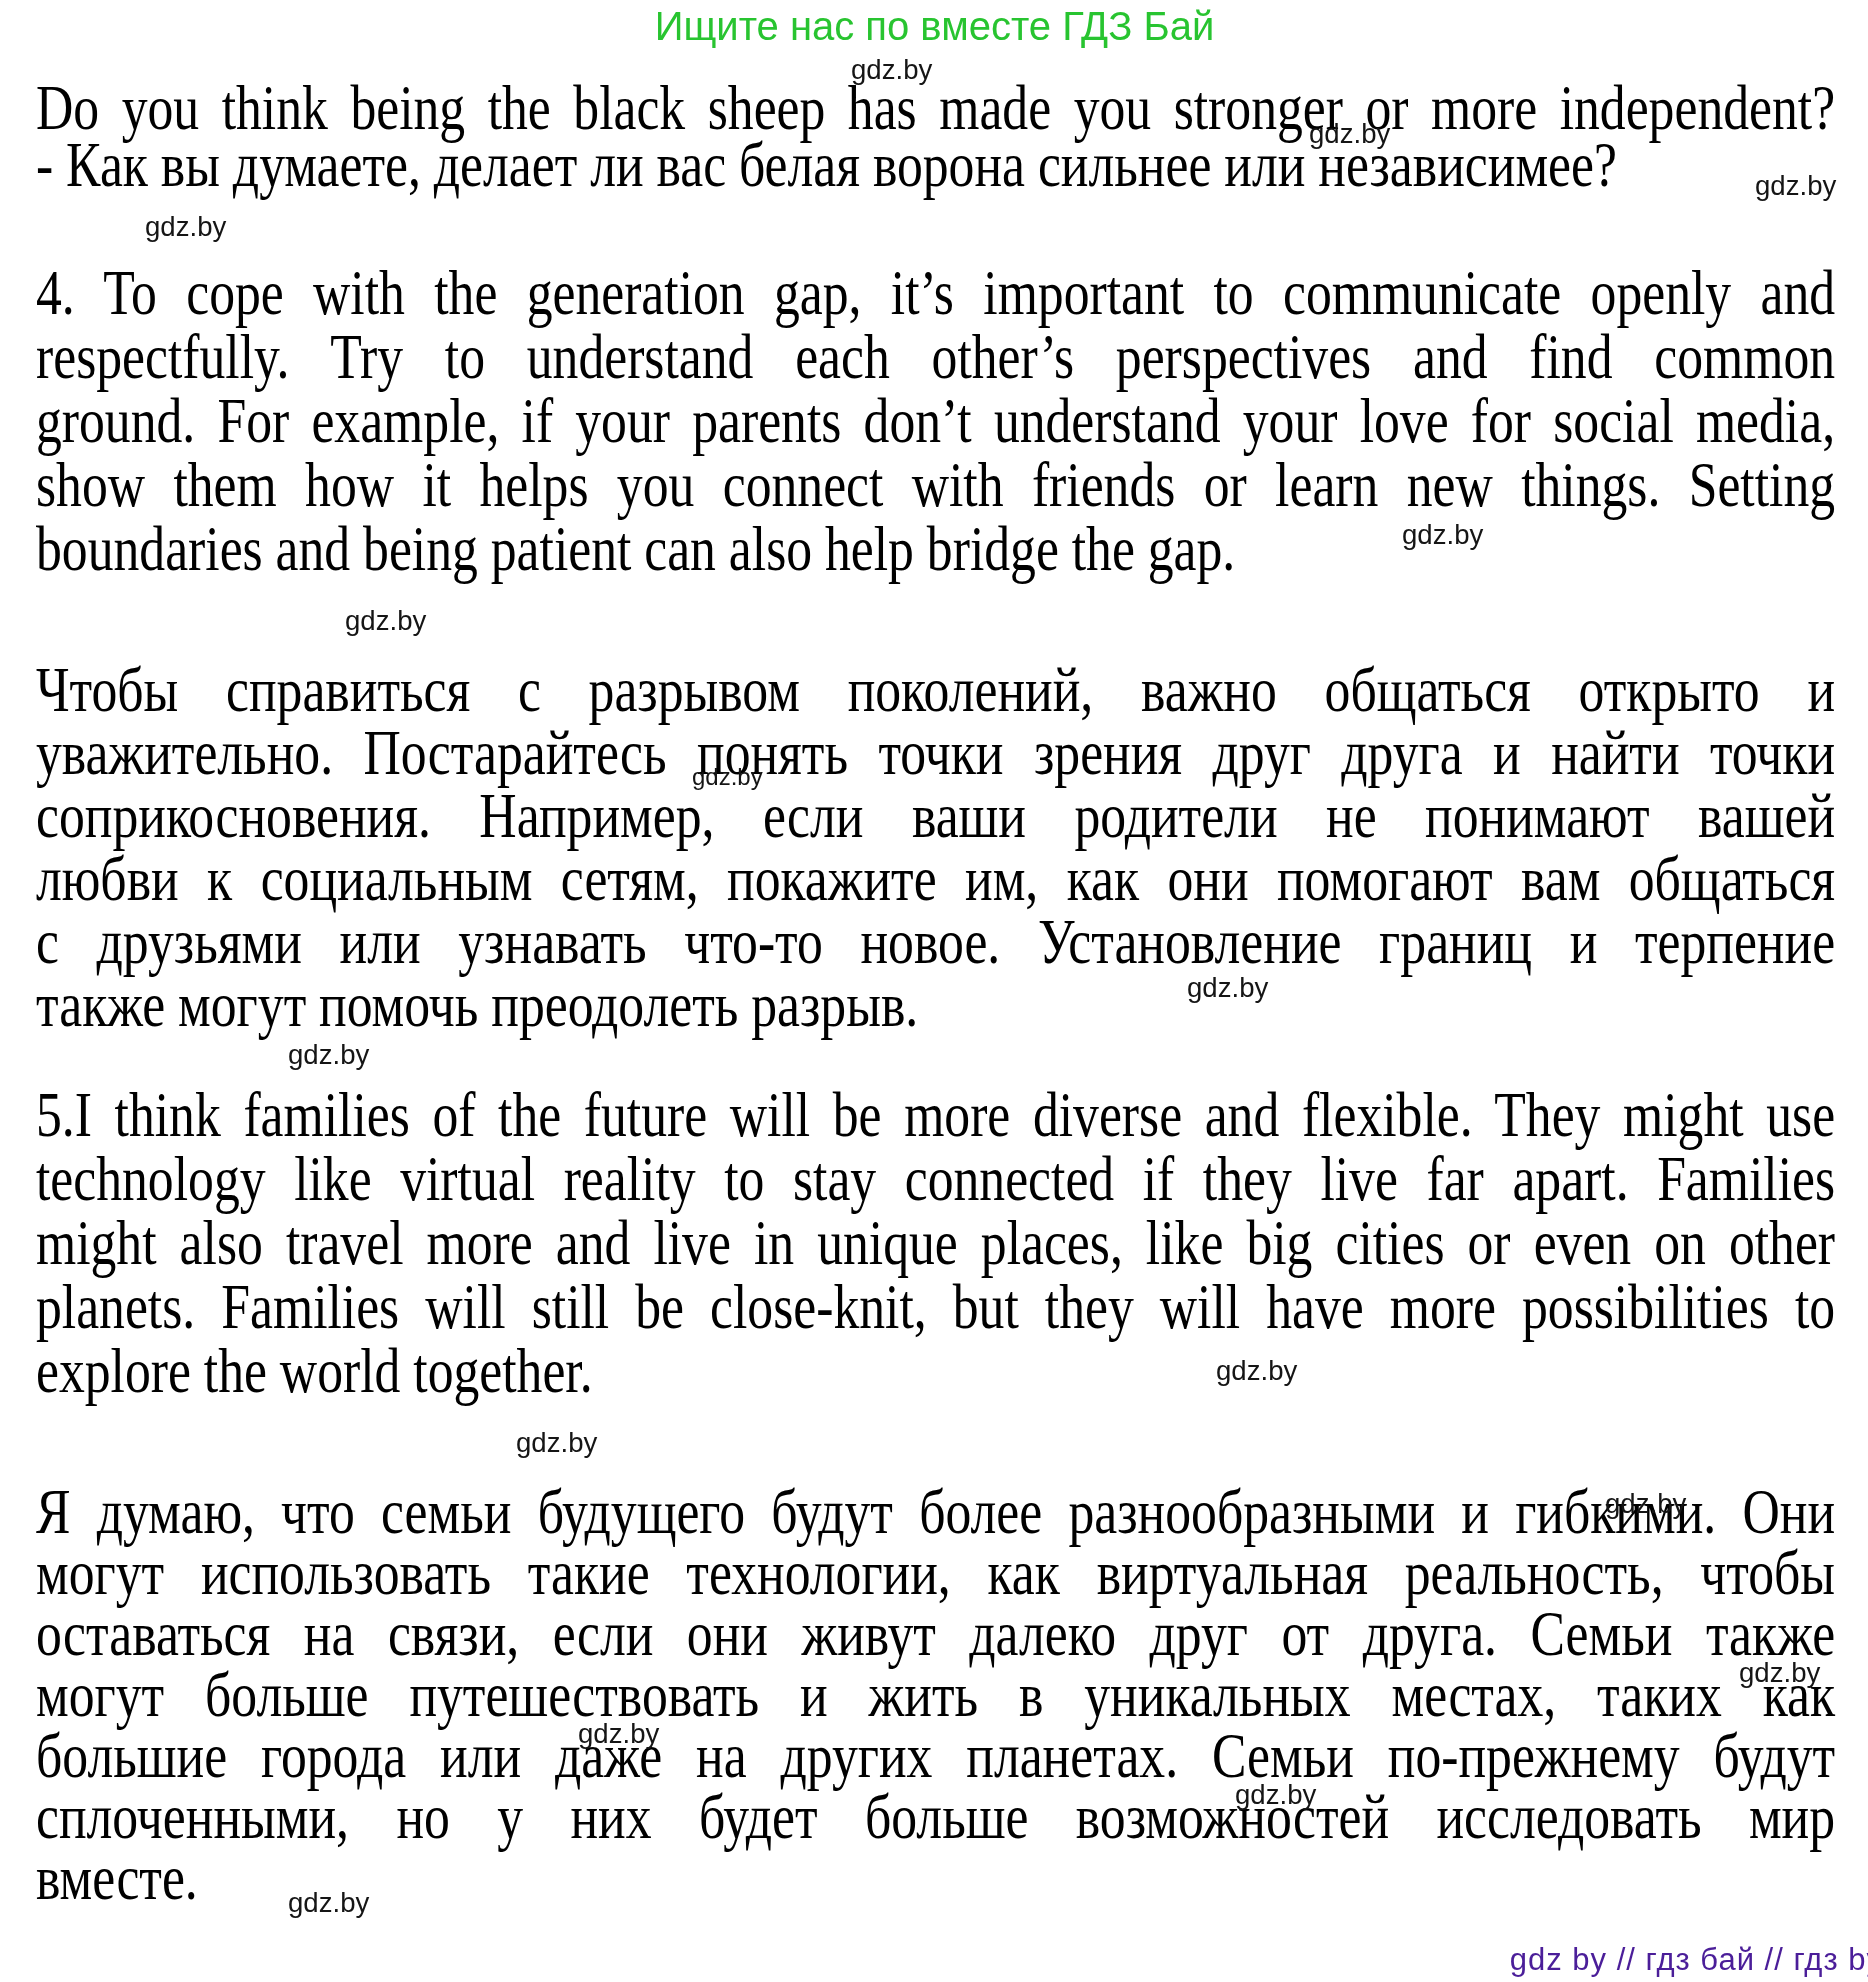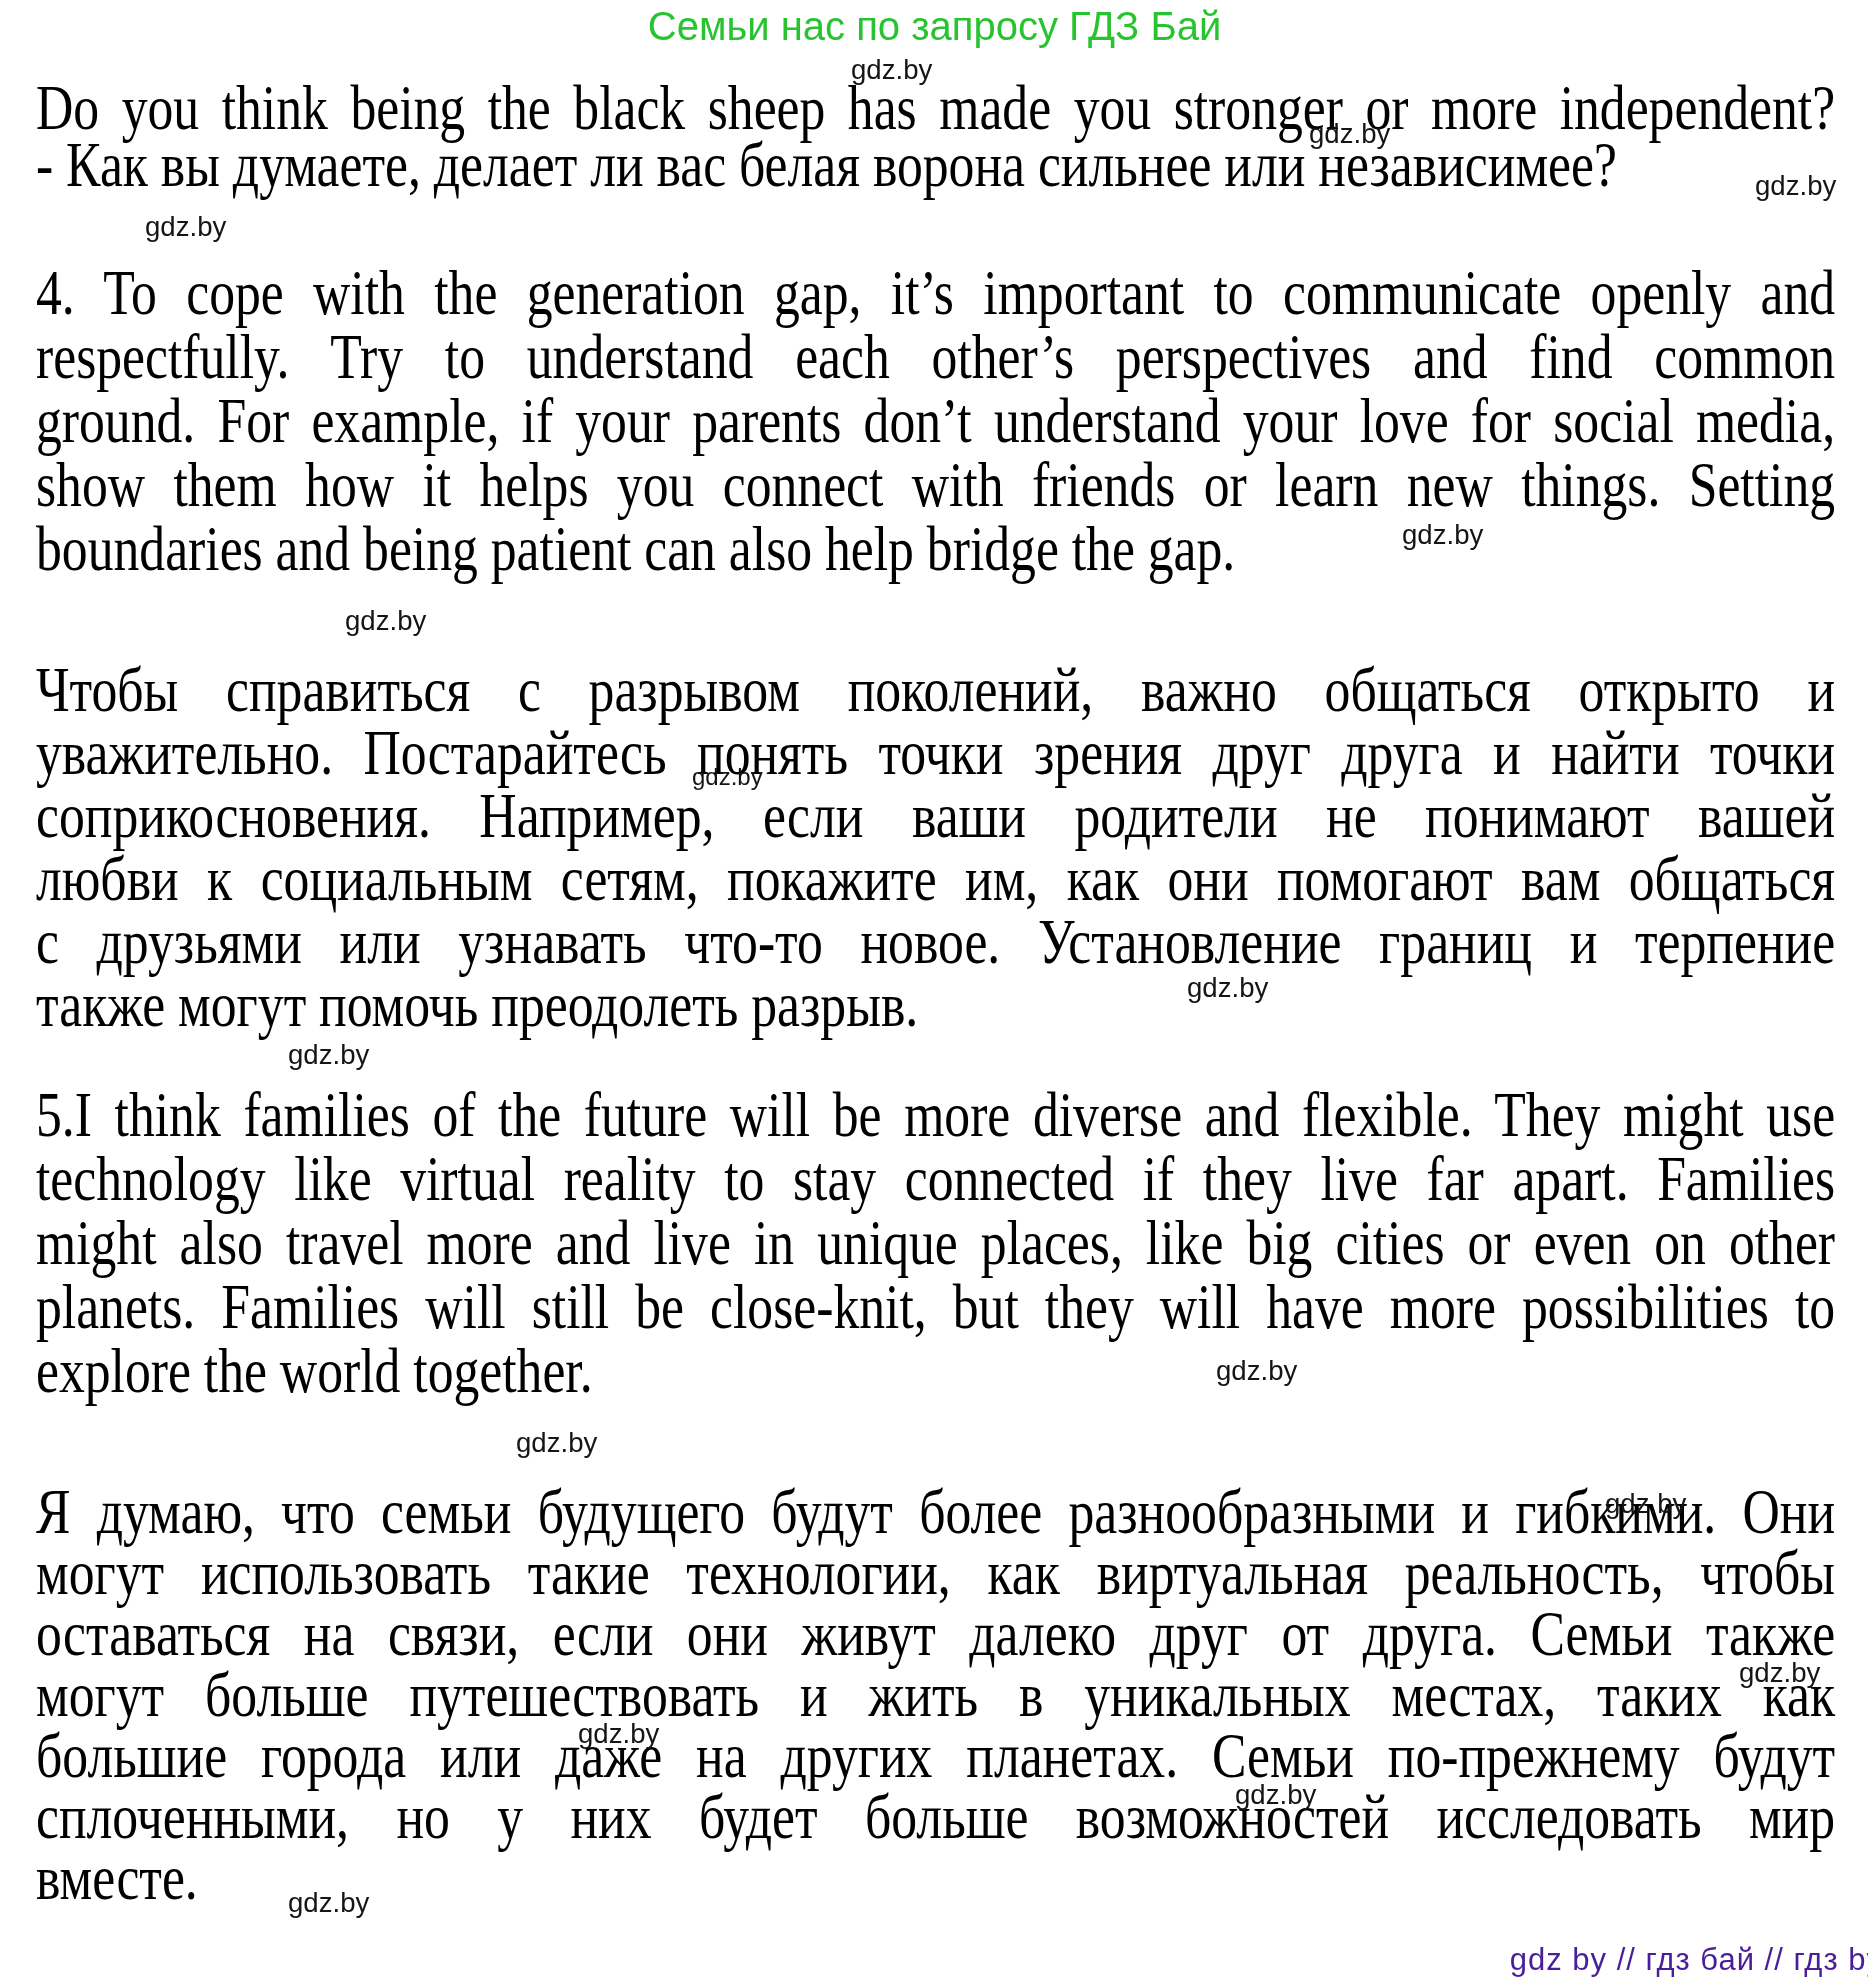--- a/index.html
+++ b/index.html
@@ -15,21 +15,21 @@
   .wm{position:absolute;font-family:Liberation Sans, sans-serif;
       line-height:1;z-index:2;}
   .footer{position:absolute;left:14px;width:100%;text-align:right;
           font-family:"Liberation Sans","DejaVu Sans",sans-serif;
           line-height:1;letter-spacing:1px;}
 </style>
 </head>
 <body>
 
 <div class="page">
-  <div class="banner" style="color: rgb(40, 196, 48);">Семьи нас по запросу ГДЗ Бай</div>
+  <div class="banner" style="color: rgb(40, 196, 48);">Ищите нас по вместе ГДЗ Бай</div>
 
   <div id="watermarks">
       <div class="wm" style="left: 851px; top: 56px; font-size: 27.6px; color: rgb(21, 21, 21);">gdz.by</div>
       <div class="wm" style="left: 1309px; top: 120px; font-size: 27.6px; color: rgb(21, 21, 21);">gdz.by</div>
       <div class="wm" style="left: 1755px; top: 172px; font-size: 27.6px; color: rgb(21, 21, 21);">gdz.by</div>
       <div class="wm" style="left: 145px; top: 213px; font-size: 27.6px; color: rgb(21, 21, 21);">gdz.by</div>
       <div class="wm" style="left: 1402px; top: 521px; font-size: 27.6px; color: rgb(21, 21, 21);">gdz.by</div>
       <div class="wm" style="left: 345px; top: 607px; font-size: 27.6px; color: rgb(21, 21, 21);">gdz.by</div>
       <div class="wm" style="left: 692px; top: 765px; font-size: 24px; color: rgb(21, 21, 21);">gdz.by</div>
       <div class="wm" style="left: 1187px; top: 974px; font-size: 27.6px; color: rgb(21, 21, 21);">gdz.by</div>

